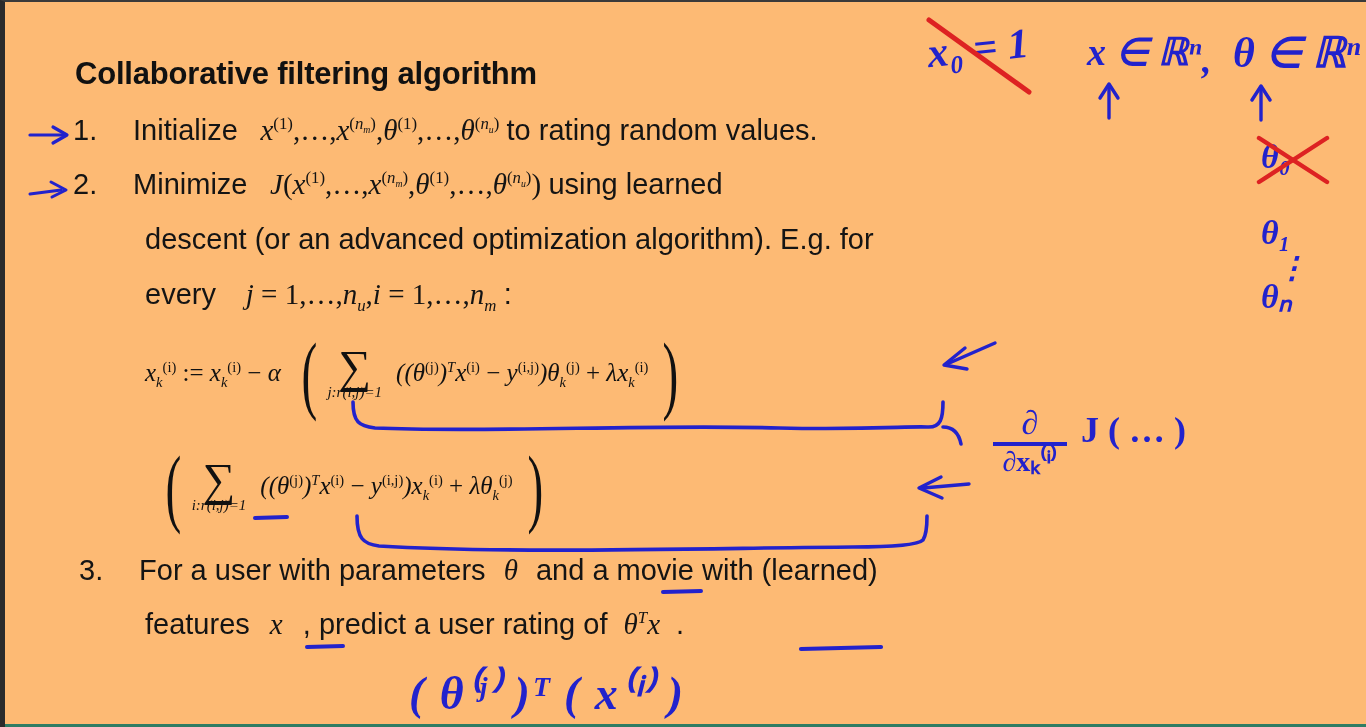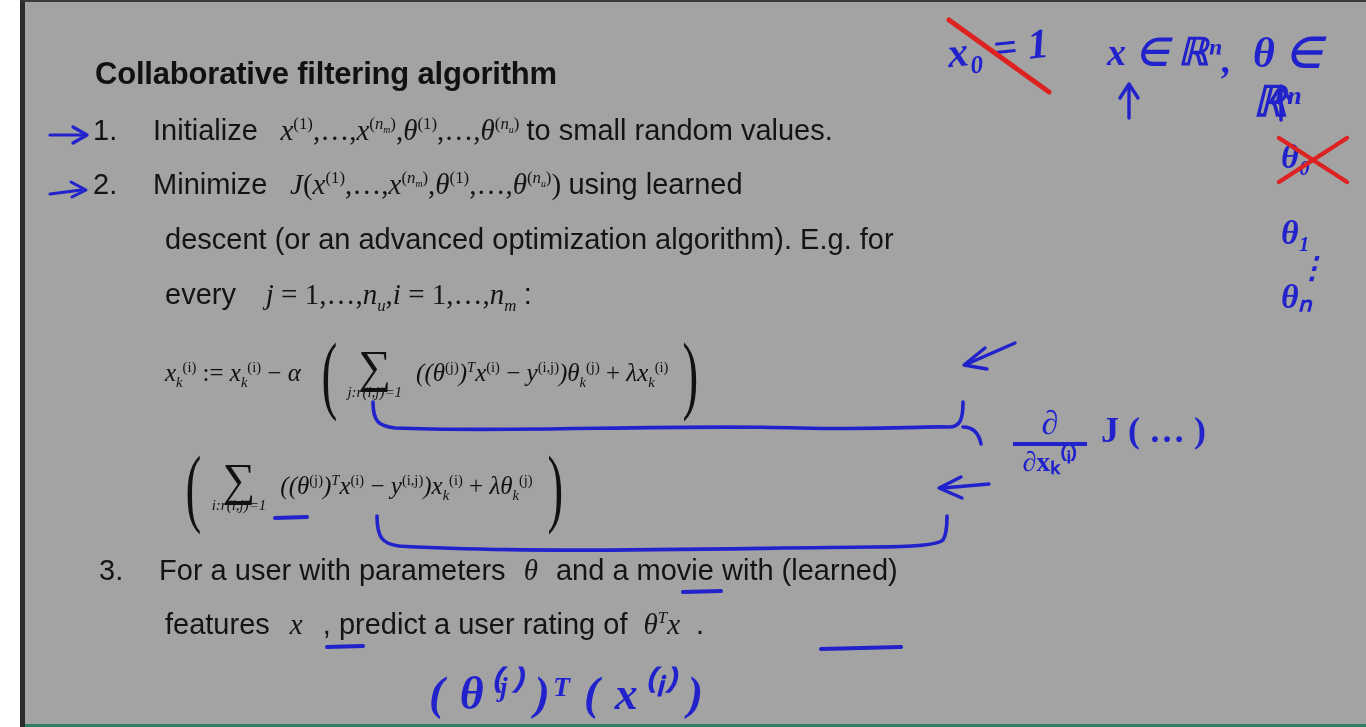--- a/index.html
+++ b/index.html
@@ -2,25 +2,24 @@
 <html><head>
 <meta charset="utf-8">
 <style>
   html,body{margin:0;padding:0;background:#ffffff;}
   body{
     font-family:"Liberation Sans", sans-serif;
     width:1366px;height:727px;overflow:hidden;position:relative;
   }
   #slide{
     position:absolute;inset:0;
-    background:#a3a3a3;
+    background:#fdba74;
     border-left:5px solid #2b2b2b;
     border-top:2px solid #3a3a3a;
     box-sizing:border-box;
-    margin-left:20px;
   }
   #bottom-rule{
     position:absolute;left:0;bottom:0;width:100%;height:3px;
     background:#2e7d64;
   }
   
   .title{
     position:absolute;left:70px;top:54px;
     font-size:31px;font-weight:bold;color:#111;
     letter-spacing:-0.2px;
@@ -70,21 +69,21 @@
 <div id="slide">
 
   <div class="title">Collaborative filtering algorithm</div>
 
   <div class="step" style="left:68px;top:113px;">
     <span class="num">1.</span>
     <span>Initialize</span>
     <span class="mathi">&nbsp;
       <span class="mathi">x<sup class="sm">(1)</sup></span><span class="mathu">,…,</span><span class="mathi">x<sup class="sm">(<i>n<sub class="sm">m</sub></i>)</sup></span><span class="mathu">,</span><span class="mathi">θ<sup class="sm">(1)</sup></span><span class="mathu">,…,</span><span class="mathi">θ<sup class="sm">(<i>n<sub class="sm">u</sub></i>)</sup></span>
     </span>
-    <span style="font-style:normal;font-family:'Liberation Sans',sans-serif;">to small random values.</span>
+    <span style="font-style:normal;font-family:'Liberation Sans',sans-serif;">to rating random values.</span>
   </div>
 
   <div class="step" style="left:68px;top:167px;">
     <span class="num">2.</span>
     <span>Minimize</span>
     <span class="mathi">&nbsp;
       <span class="mathi">J</span><span class="paren">(</span><span class="mathi">x<sup class="sm">(1)</sup></span><span class="mathu">,…,</span><span class="mathi">x<sup class="sm">(<i>n<sub class="sm">m</sub></i>)</sup></span><span class="mathu">,</span><span class="mathi">θ<sup class="sm">(1)</sup></span><span class="mathu">,…,</span><span class="mathi">θ<sup class="sm">(<i>n<sub class="sm">u</sub></i>)</sup></span><span class="paren">)</span>
     </span>
     <span style="font-family:'Liberation Sans',sans-serif;">using learned</span>
   </div>

